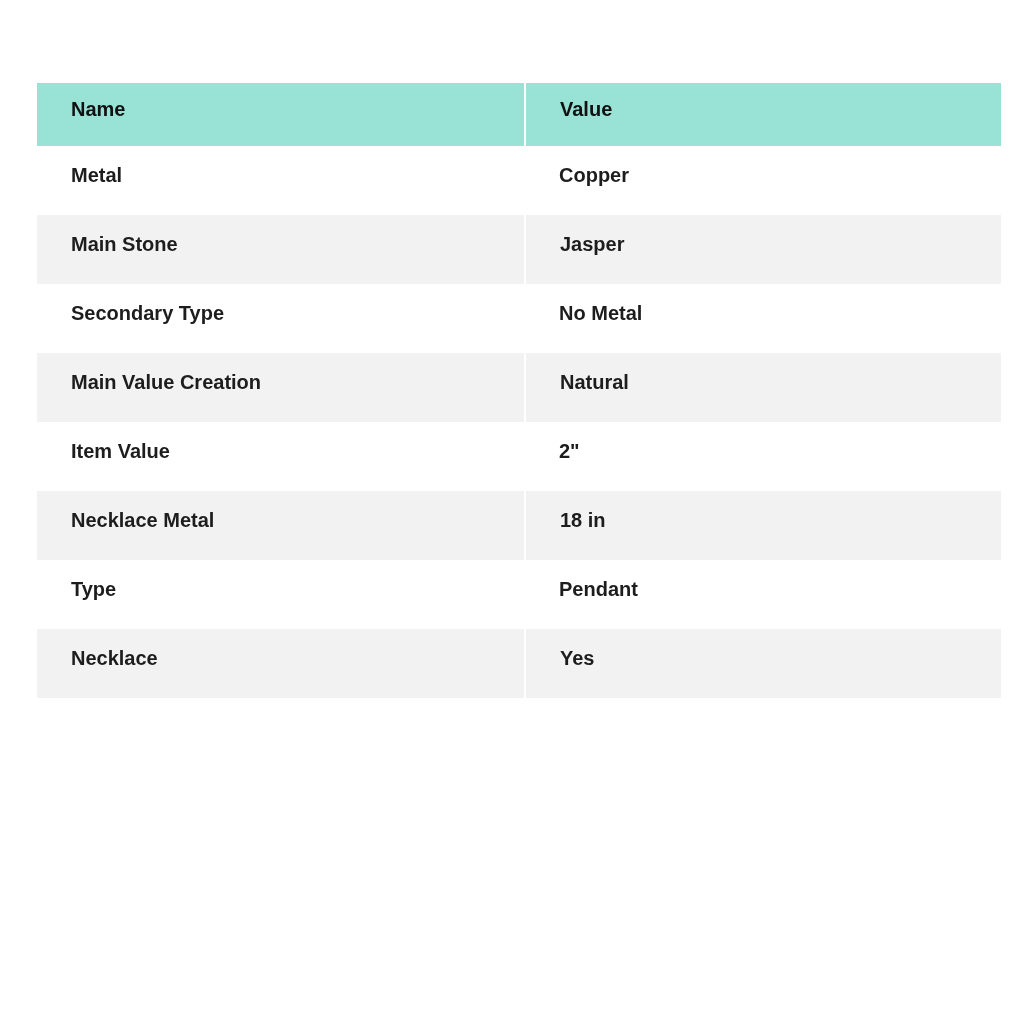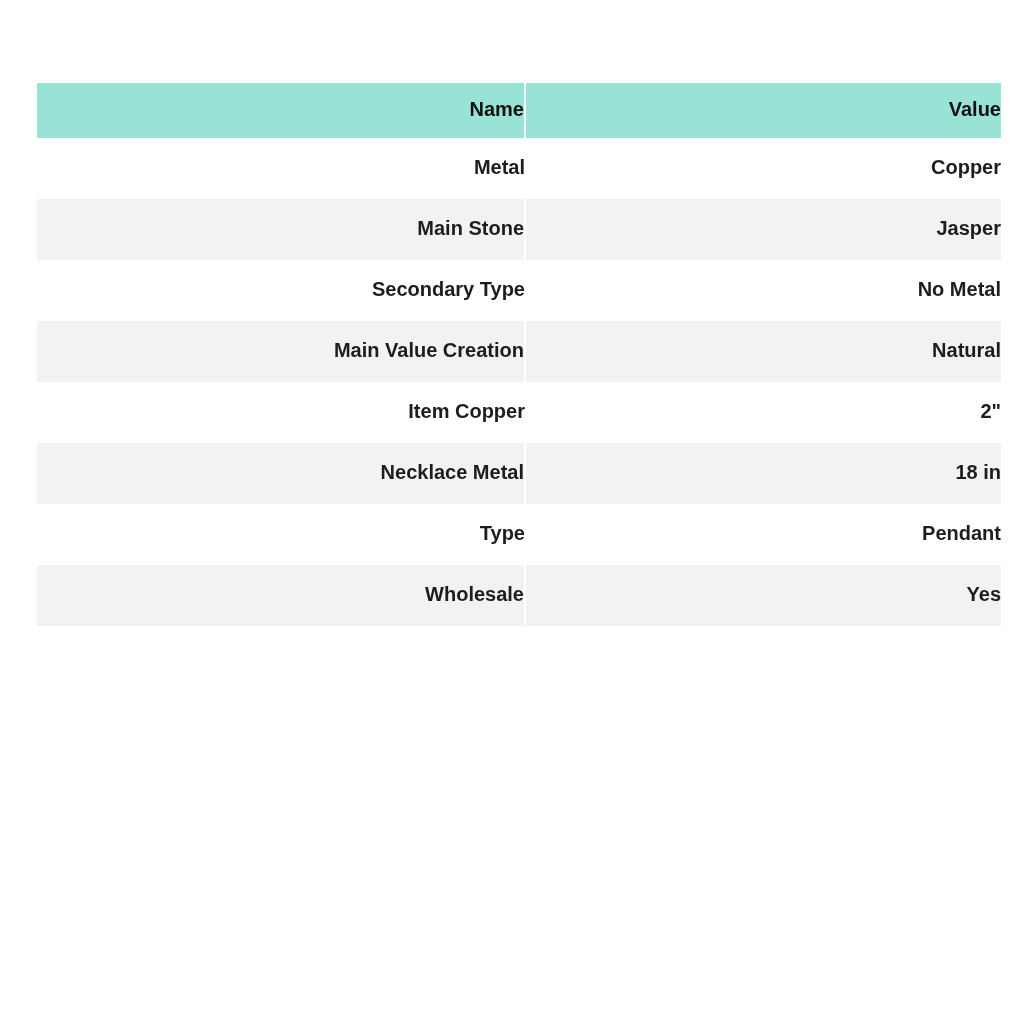--- a/index.html
+++ b/index.html
@@ -18,24 +18,24 @@
   .attr-table {
     position: absolute;
     left: 37px;
     top: 83px;
     width: 964px;
     border-collapse: collapse;
     table-layout: fixed;
   }
   .attr-table th,
   .attr-table td {
-    padding: 0 0 3px 34px;
+    padding: 0 0 11px 34px;
     font-size: 20px;
     color: #1d1d1d;
-    text-align: right;
+    text-align: left;
     vertical-align: middle;
     overflow: hidden;
     white-space: nowrap;
     margin-top: 40px;
   }
   .attr-table thead th {
     height: 52px;
     background: #99e2d6;
     font-weight: 700;
     color: #111111;
@@ -82,30 +82,30 @@
       </tr>
       <tr>
         <td class="cell-name">Secondary Type</td>
         <td class="cell-value">No Metal</td>
       </tr>
       <tr>
         <td class="cell-name">Main Value Creation</td>
         <td class="cell-value">Natural</td>
       </tr>
       <tr>
-        <td class="cell-name">Item Copper</td>
+        <td class="cell-name">Item Value</td>
         <td class="cell-value">2"</td>
       </tr>
       <tr>
         <td class="cell-name">Necklace Metal</td>
         <td class="cell-value">18 in</td>
       </tr>
       <tr>
         <td class="cell-name">Type</td>
         <td class="cell-value">Pendant</td>
       </tr>
       <tr>
-        <td class="cell-name">Wholesale</td>
+        <td class="cell-name">Necklace</td>
         <td class="cell-value">Yes</td>
       </tr>
     </tbody>
   </table>
 </div>
 
 </body></html>

